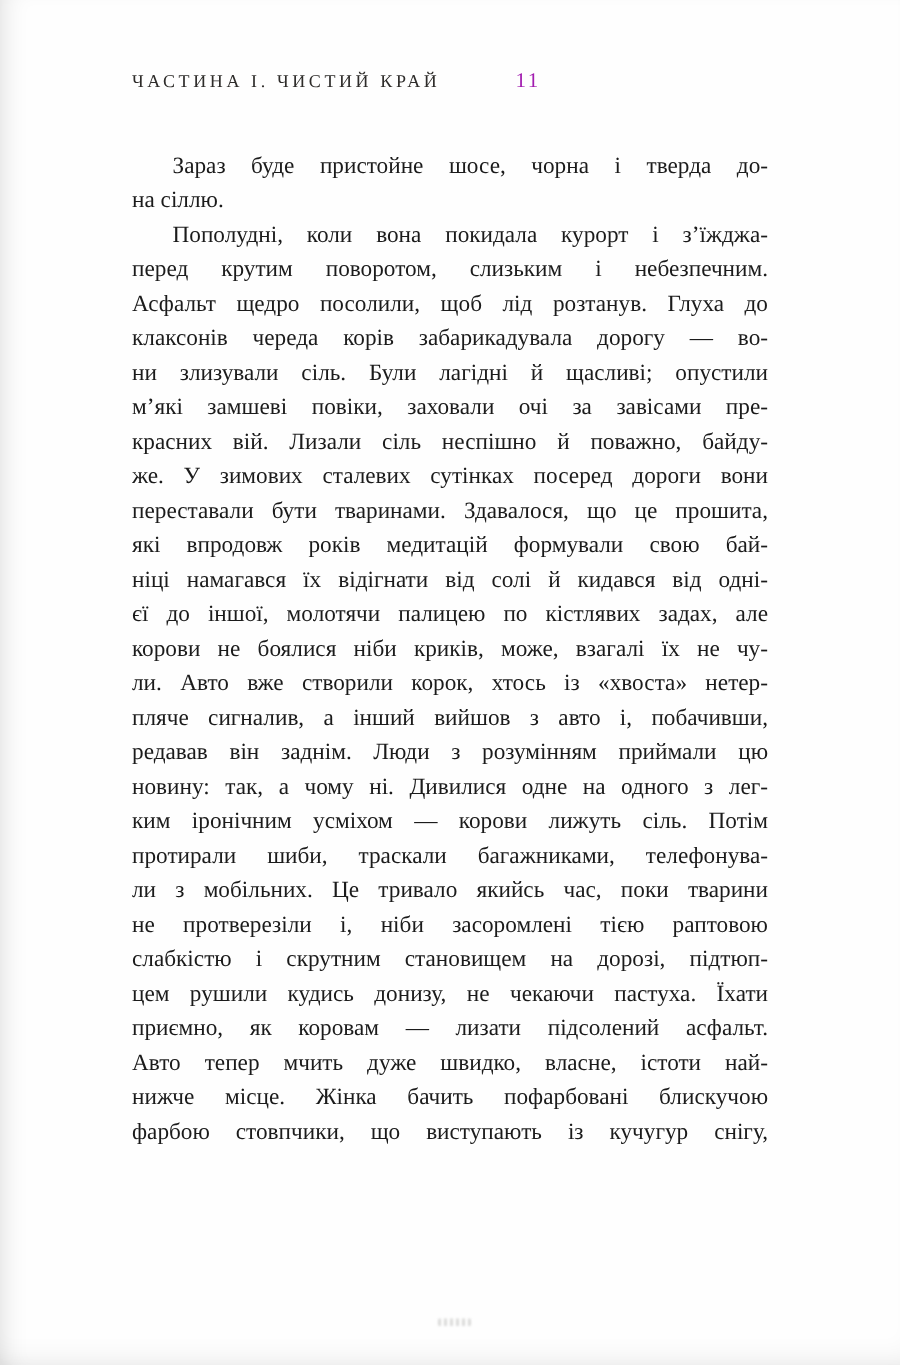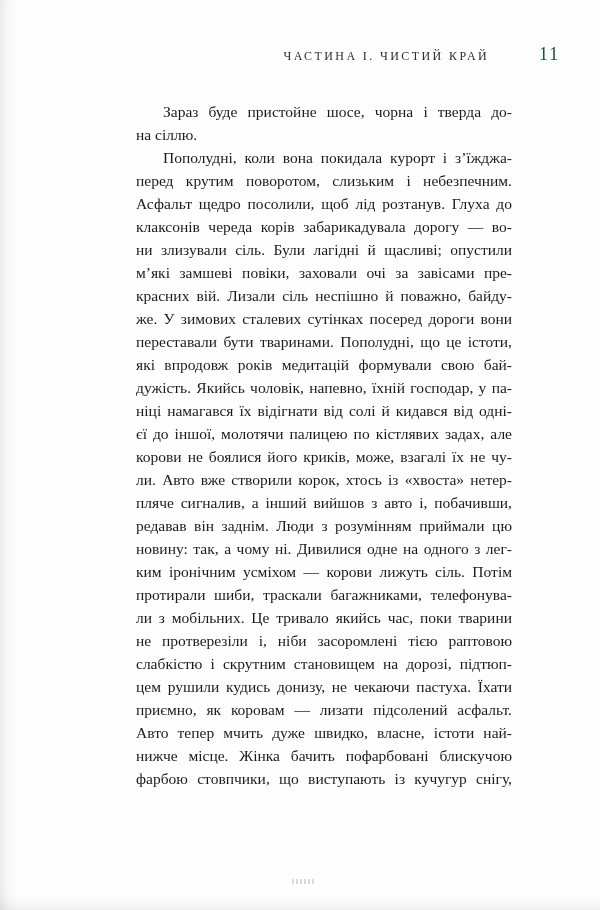--- a/index.html
+++ b/index.html
@@ -20,43 +20,41 @@
     width: 600px;
     height: 910px;
     padding: 46px 88px 0 88px;
     background: #fefefe;
     box-shadow: inset 14px 0 20px -16px rgba(0,0,0,0.18),
                 inset 0 -16px 22px -18px rgba(0,0,0,0.12);
     position: relative;
   }
   .running-header {
     display: flex;
-    justify-content: flex-end;
     align-items: baseline;
     gap: 50px;
     margin-right: -48px;
     margin-bottom: 36px;
     line-height: 16px;
   }
   .head-title {
     font-size: 12px;
     letter-spacing: 2.4px;
     color: #2e2c2a;
     white-space: nowrap;
   }
   .folio {
-    font-size: 18px;
+    font-size: 14px;
     letter-spacing: 1.8px;
-    color: #14532d;
+    color: #a21caf;
   }
   .text-block {
     font-size: 15.5px;
     line-height: 23px;
     text-rendering: optimizeLegibility;
-    margin-left: 48px;
   }
   .para {
     margin: 0;
   }
   .line {
     display: block;
     text-align: justify;
     text-align-last: justify;
     white-space: normal;
     overflow: hidden;
@@ -103,26 +101,25 @@
 
     <p class="para">
       <span class="line indent">Пополудні, коли вона покидала курорт і з’їжджа-</span>
       <span class="line">перед крутим поворотом, слизьким і небезпечним.</span>
       <span class="line">Асфальт щедро посолили, щоб лід розтанув. Глуха до</span>
       <span class="line">клаксонів череда корів забарикадувала дорогу — во-</span>
       <span class="line">ни злизували сіль. Були лагідні й щасливі; опустили</span>
       <span class="line">м’які замшеві повіки, заховали очі за завісами пре-</span>
       <span class="line">красних вій. Лизали сіль неспішно й поважно, байду-</span>
       <span class="line">же. У зимових сталевих сутінках посеред дороги вони</span>
-      <span class="line">переставали бути тваринами. Пополудні, що це істоти,</span>
+      <span class="line">переставали бути тваринами. Здавалося, що це прошита,</span>
       <span class="line">які впродовж років медитацій формували свою бай-</span>
-      <span class="line">дужість. Якийсь чоловік, напевно, їхній господар, у па-</span>
       <span class="line">ніці намагався їх відігнати від солі й кидався від одні-</span>
       <span class="line">єї до іншої, молотячи палицею по кістлявих задах, але</span>
-      <span class="line">корови не боялися його криків, може, взагалі їх не чу-</span>
+      <span class="line">корови не боялися ніби криків, може, взагалі їх не чу-</span>
       <span class="line">ли. Авто вже створили корок, хтось із «хвоста» нетер-</span>
       <span class="line">пляче сигналив, а інший вийшов з авто і, побачивши,</span>
       <span class="line">редавав він заднім. Люди з розумінням приймали цю</span>
       <span class="line">новину: так, а чому ні. Дивилися одне на одного з лег-</span>
       <span class="line">ким іронічним усміхом — корови лижуть сіль. Потім</span>
       <span class="line">протирали шиби, траскали багажниками, телефонува-</span>
       <span class="line">ли з мобільних. Це тривало якийсь час, поки тварини</span>
       <span class="line">не протверезіли і, ніби засоромлені тією раптовою</span>
       <span class="line">слабкістю і скрутним становищем на дорозі, підтюп-</span>
       <span class="line">цем рушили кудись донизу, не чекаючи пастуха. Їхати</span>

